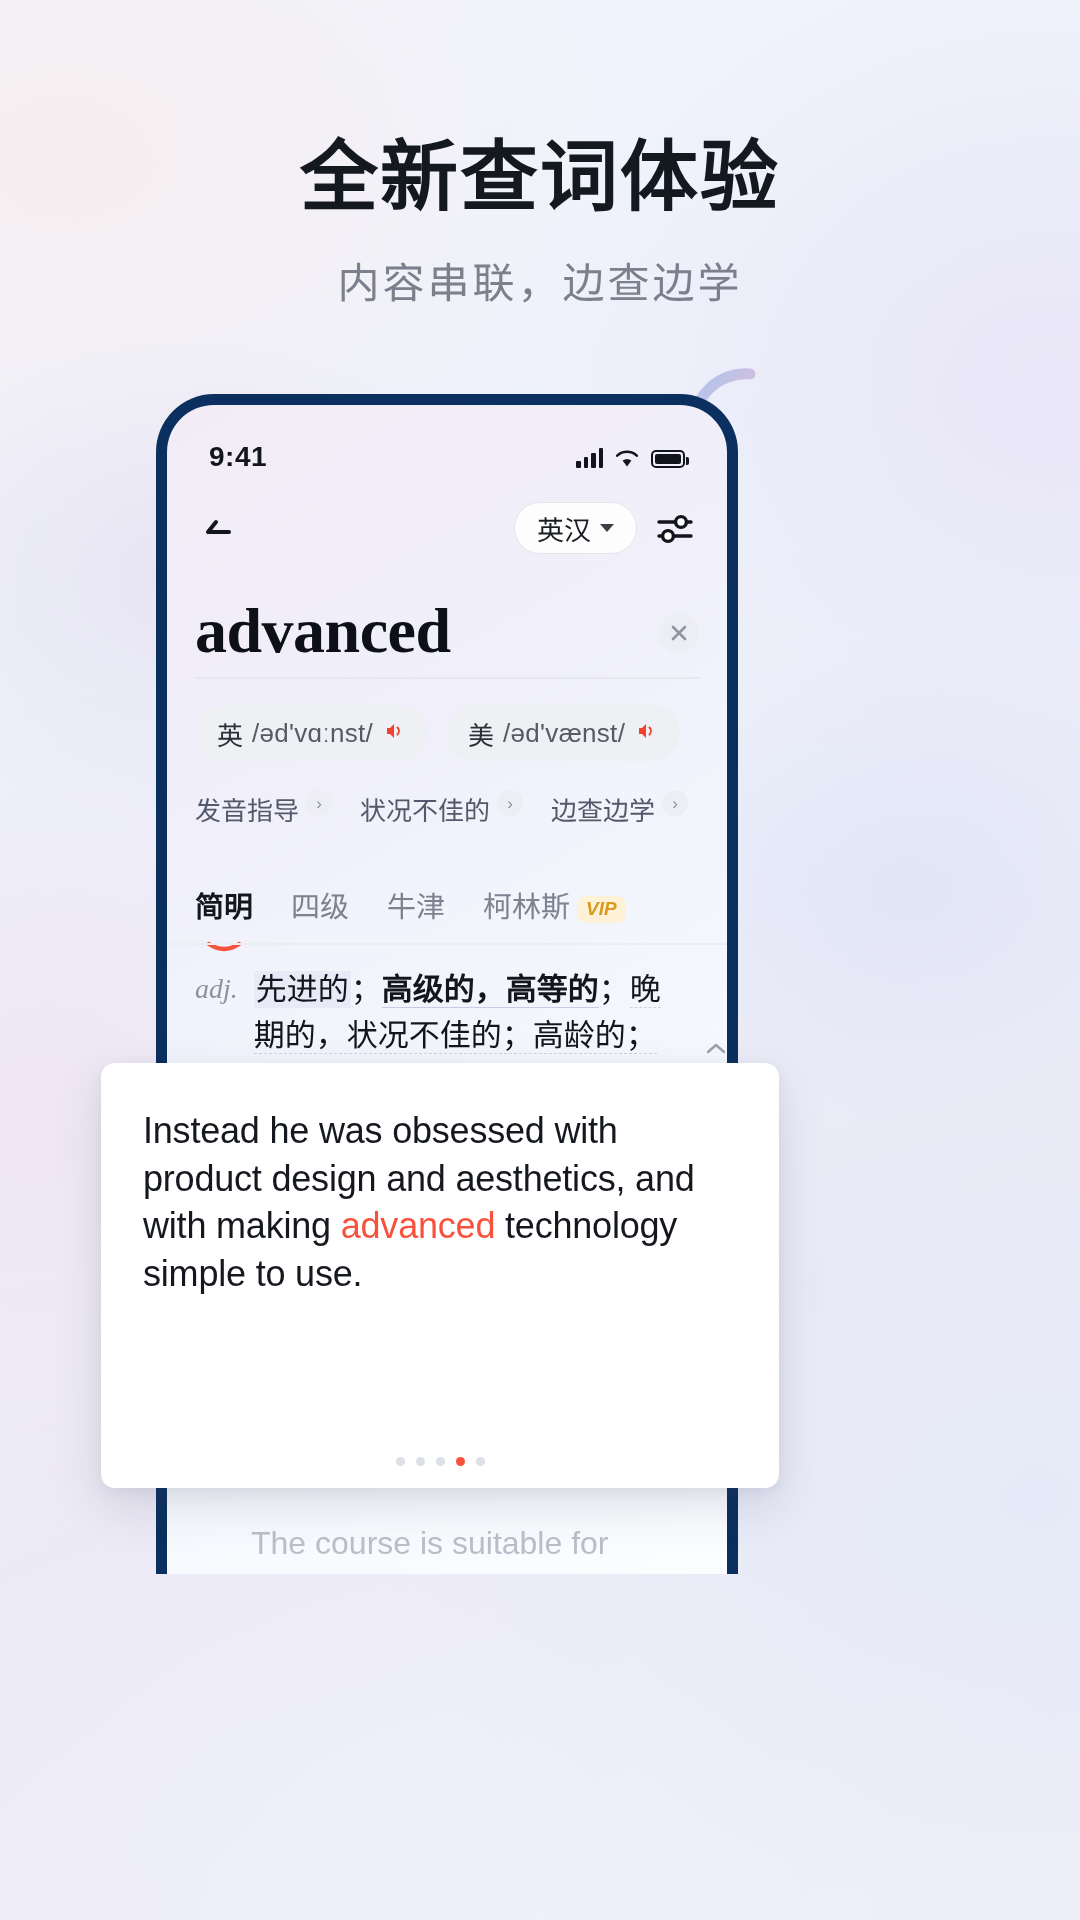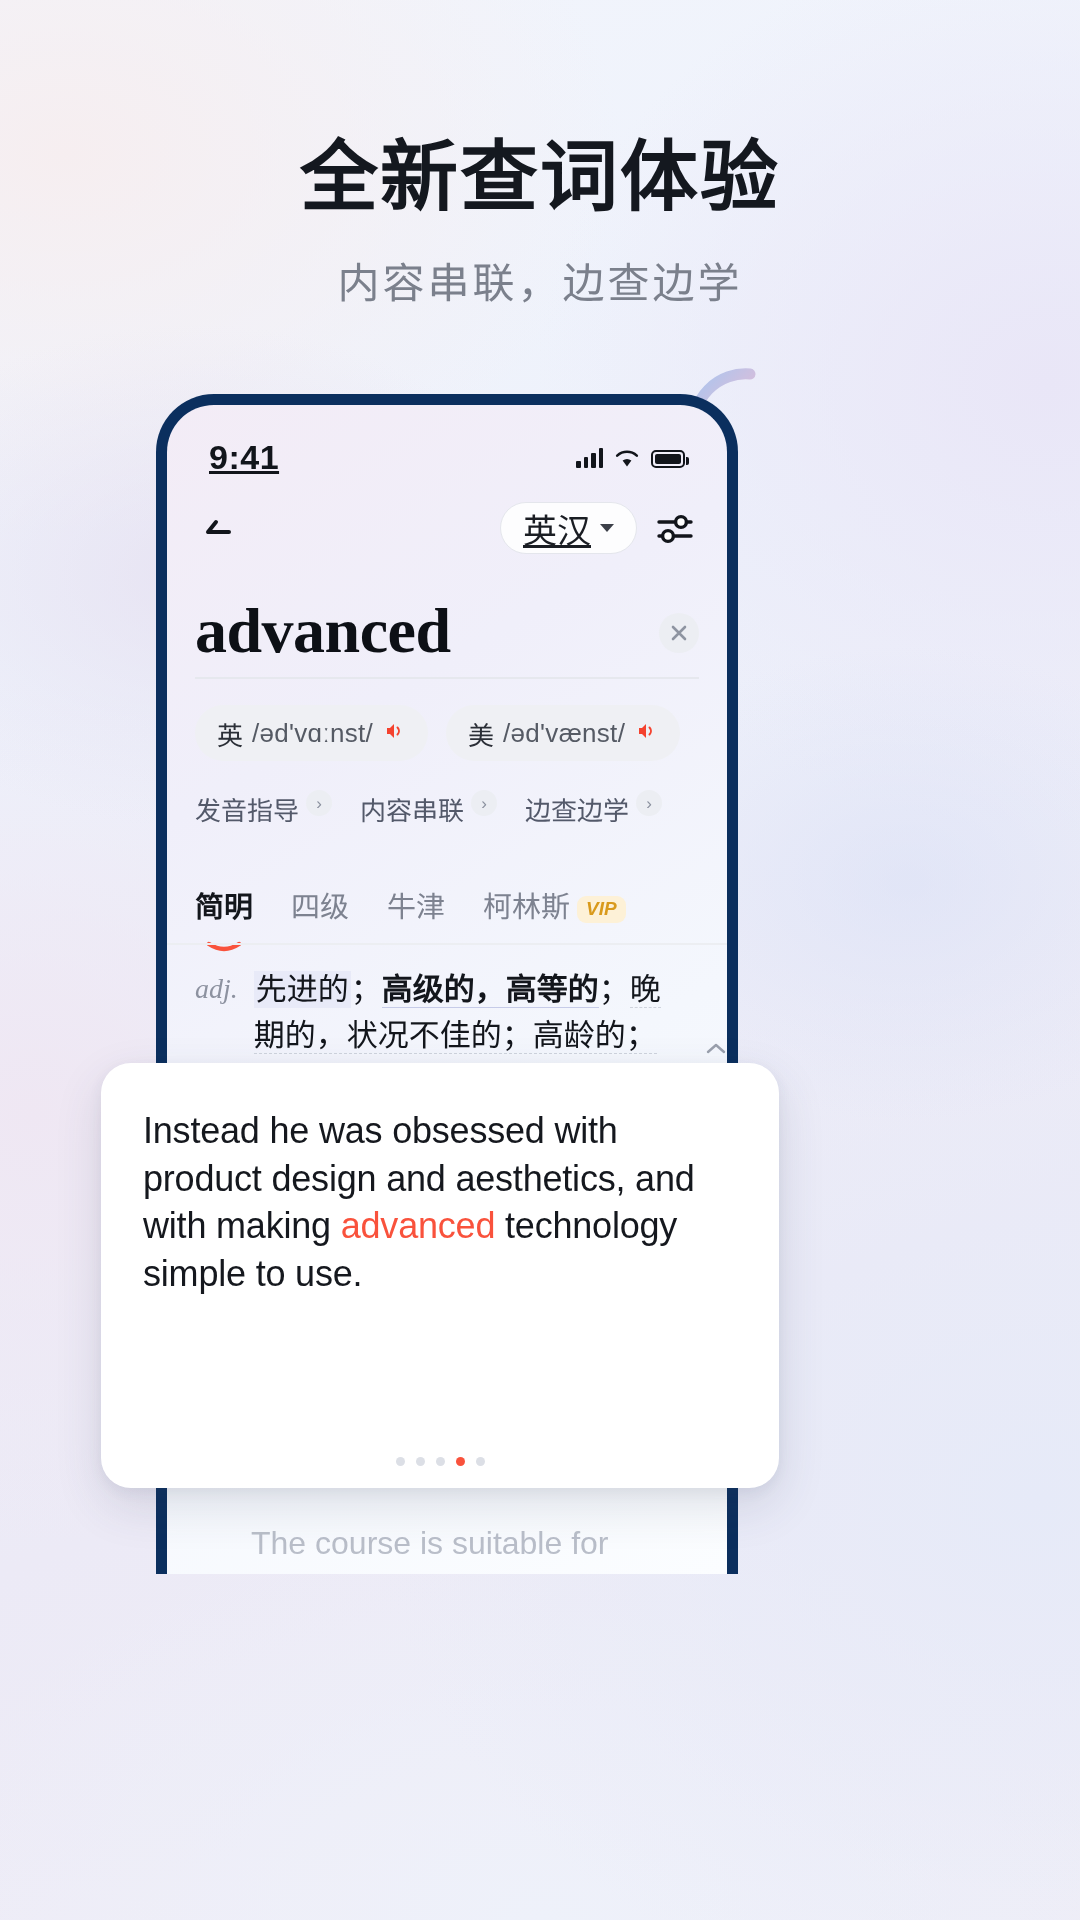--- a/index.html
+++ b/index.html
@@ -52,21 +52,21 @@
     overflow:hidden;
   }
   .phone-inner{ position:absolute; inset:0; }
 
   
   .statusbar {
     position:absolute; top:30px; left:0; width:560px; height:44px;
     display:flex; align-items:center; justify-content:space-between;
     padding:0 42px;
   }
-  .clock { font-size:34px; font-weight:bold; color:#12151b; letter-spacing:.5px;text-decoration:underline; }
+  .clock { font-size:28px; font-weight:bold; color:#12151b; letter-spacing:.5px; }
   .status-icons { display:flex; align-items:flex-end; gap:11px; }
   .sig { display:flex; align-items:flex-end; gap:3px; height:21px; }
   .sig i { display:block; width:4.5px; background:#12151b; border-radius:1px; }
   .sig i:nth-child(1){height:7px}.sig i:nth-child(2){height:11px}
   .sig i:nth-child(3){height:15px}.sig i:nth-child(4){height:20px}
   .wifi { width:26px; height:20px; position:relative; }
   .batt { width:34px; height:18px; border:2.5px solid #12151b; border-radius:5px; position:relative; }
   .batt::before{content:"";position:absolute;inset:2px;background:#12151b;border-radius:2px;}
   .batt::after{content:"";position:absolute;right:-6px;top:5px;width:3px;height:8px;background:#12151b;border-radius:0 2px 2px 0;}
 
@@ -74,21 +74,21 @@
   .navbar{
     position:absolute; top:88px; left:0; width:560px; height:70px;
     display:flex; align-items:center; padding:0 28px; gap:14px;
   }
   .back-arrow{ width:46px; height:46px; display:flex; align-items:center; justify-content:center; }
   .nav-spacer{ flex:1 1 auto; }
   .lang-chip{
     display:flex; align-items:center; gap:9px;
     height:52px; padding:0 22px;
     border:1.5px solid #e4e6ec; border-radius:26px;
-    background:#fdfdfe; font-size:34px; color:#1a1d23;text-decoration:underline;
+    background:#fdfdfe; font-size:27px; color:#1a1d23;
   }
   .caret{ width:0;height:0;border-left:7px solid transparent;border-right:7px solid transparent;border-top:8px solid #3c4049; }
   .pref-icon{ width:48px; height:48px; display:flex; align-items:center; justify-content:center; }
 
   
   .headword-row{
     position:absolute; top:162px; left:0; width:560px;
     display:flex; align-items:flex-end; padding:0 28px; height:96px;
   }
   .headword{
@@ -162,21 +162,21 @@
 
   
   .faded{
     position:absolute; top:1115px; left:84px; width:470px;
     font-size:32px; line-height:1.45; color:#b9bec9;
   }
 
   
   .card{
     position:absolute; left:101px; top:1063px; width:678px; height:425px;
-    background:#ffffff; border-radius:30px;
+    background:#ffffff; border-radius:14px;
     box-shadow:0 18px 48px rgba(60,66,95,.14), 0 4px 14px rgba(60,66,95,.07);
     padding:44px 42px 0;
   }
   .card-en{
     font-size:36px; line-height:1.32; color:#15181e; letter-spacing:-.2px;
   }
   .card-en .hl{ color:#f9523c; }
   .card-zh{
     margin-top:22px; font-size:33px; line-height:1.42; color:#4c515c;
   }
@@ -288,21 +288,21 @@
       </span>
     </div>
   </div>
 
   <div class="links-row">
     <div class="plink">
       <span>发音指导</span>
       <span class="chev">›</span>
     </div>
     <div class="plink">
-      <span>内容串联</span>
+      <span>状况不佳的</span>
       <span class="chev">›</span>
     </div>
     <div class="plink">
       <span>边查边学</span>
       <span class="chev">›</span>
     </div>
   </div>
 
   <div class="tabs">
     <div class="tab active">

